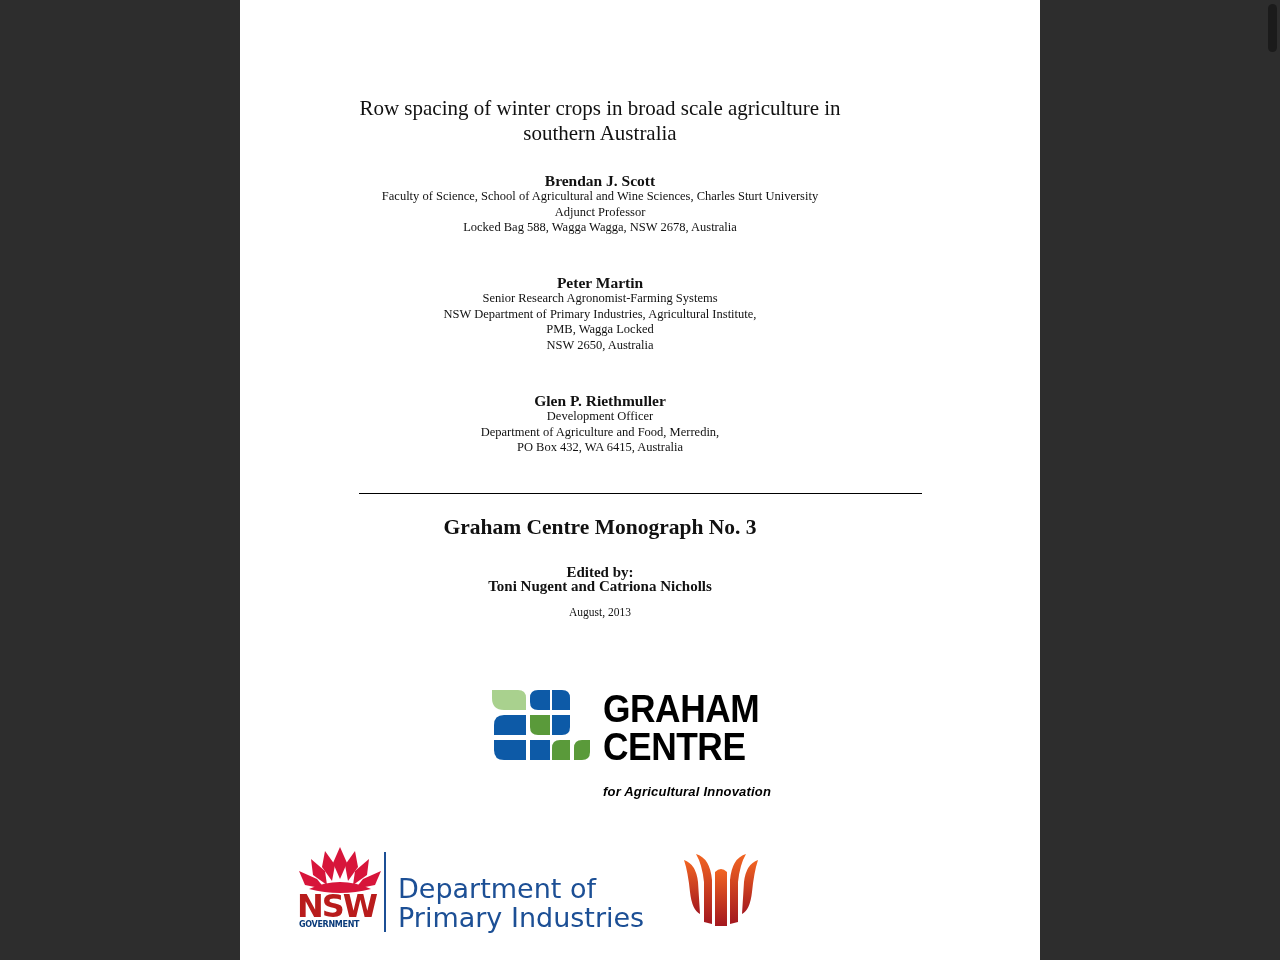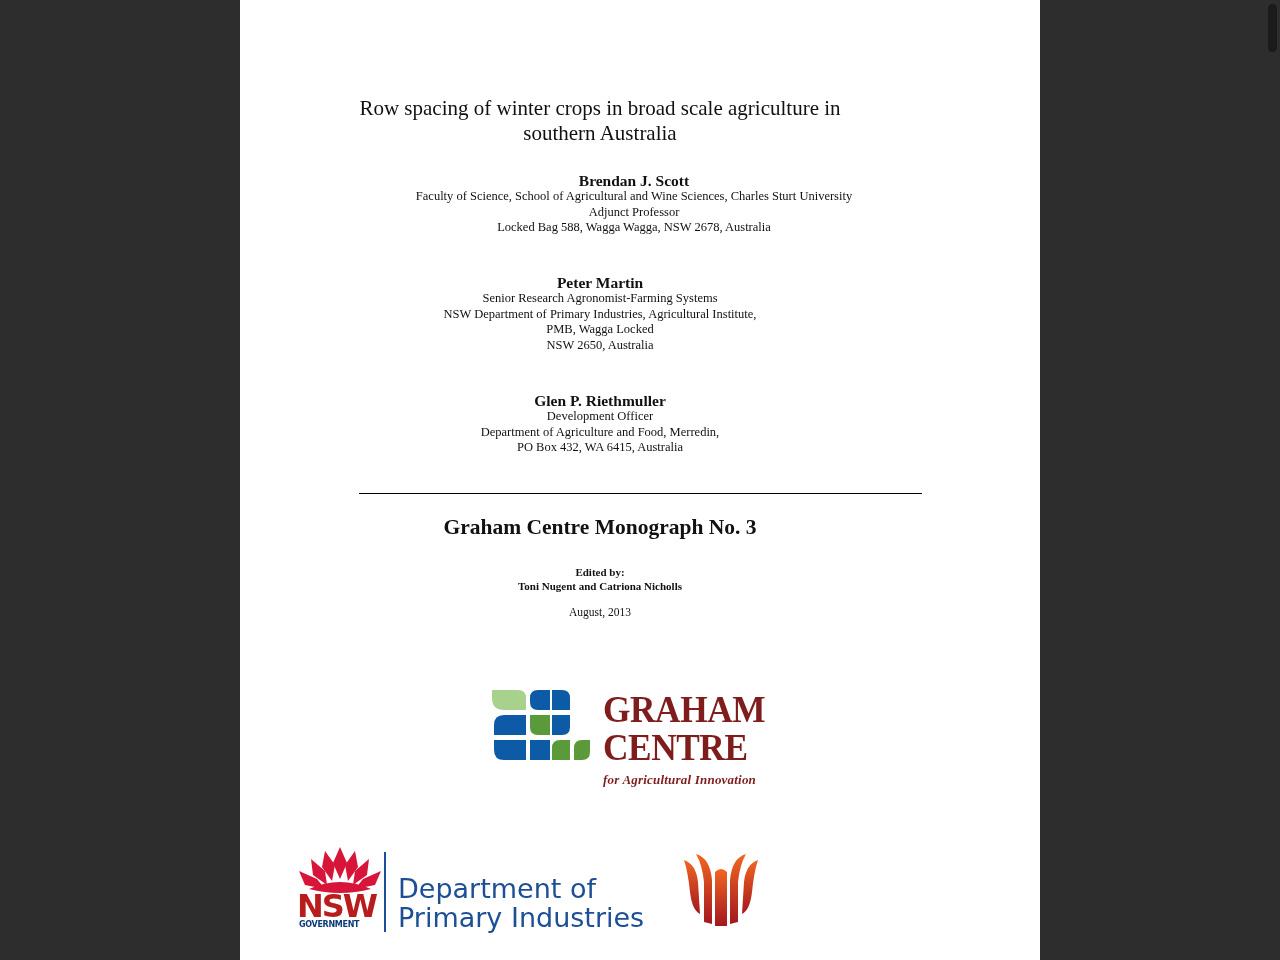--- a/index.html
+++ b/index.html
@@ -17,40 +17,40 @@
     }
     .scrollbar-thumb {
       position: absolute; left: 1268px; top: 4px;
       width: 9px; height: 48px;
       background: #1b1b1b; border-radius: 5px;
     }
     .abs { position: absolute; left: 0; width: 720px; text-align: center; }
     .title { top: 96px; font-size: 21px; line-height: 25px; }
     .author-name { font-weight: bold; font-size: 15.5px; line-height: 17px; }
     .aff { font-size: 12.5px; line-height: 15.5px; }
-    .block1 { top: 172px; padding-left: 34px; }
+    .block1 { top: 172px; }
     .block2 { top: 274px; }
     .block3 { top: 392px; }
     .rule {
       position: absolute; left: 119px; top: 493px;
       width: 563px; height: 0; border-top: 1.3px solid #000;
     }
     .mono-title { top: 514px; font-size: 21.5px; font-weight: bold; line-height: 26px; }
-    .edited { top: 565px; font-size: 11px; font-weight: bold; line-height: 14px; }
+    .edited { top: 565px; font-size: 15px; font-weight: bold; line-height: 14px; }
     .date { top: 605px; font-size: 11.5px; line-height: 14px; }
 
     
     .gc-logo { position: absolute; left: 250px; top: 688px; width: 300px; height: 110px; }
     .gc-text {
       position: absolute; left: 363px; top: 690px;
-      font-family: Liberation Serif, serif;
-      color: #7f1d1d; font-weight: bold;
+      font-family: Liberation Sans, sans-serif;
+      color: #000000; font-weight: bold;
     }
     .gc-line { font-size: 38px; line-height: 38px; letter-spacing: -0.5px; transform: scaleX(0.93); transform-origin: left; }
-    .gc-sub { font-size: 13px; font-style: italic; font-weight: bold; margin-top: 6px; letter-spacing: 0.2px; }
+    .gc-sub { font-size: 13px; font-style: italic; font-weight: bold; margin-top: 18px; letter-spacing: 0.2px; }
 
     
     .nsw-logo { position: absolute; left: 55px; top: 845px; width: 360px; height: 90px; }
     .nsw-text {
       position: absolute; left: 57px; top: 891px;
       font-family: "DejaVu Sans", "Liberation Sans", sans-serif;
       font-weight: bold; color: #b91c1c;
       font-size: 32px; line-height: 30px; letter-spacing: -2px;
     }
     .nsw-gov {

